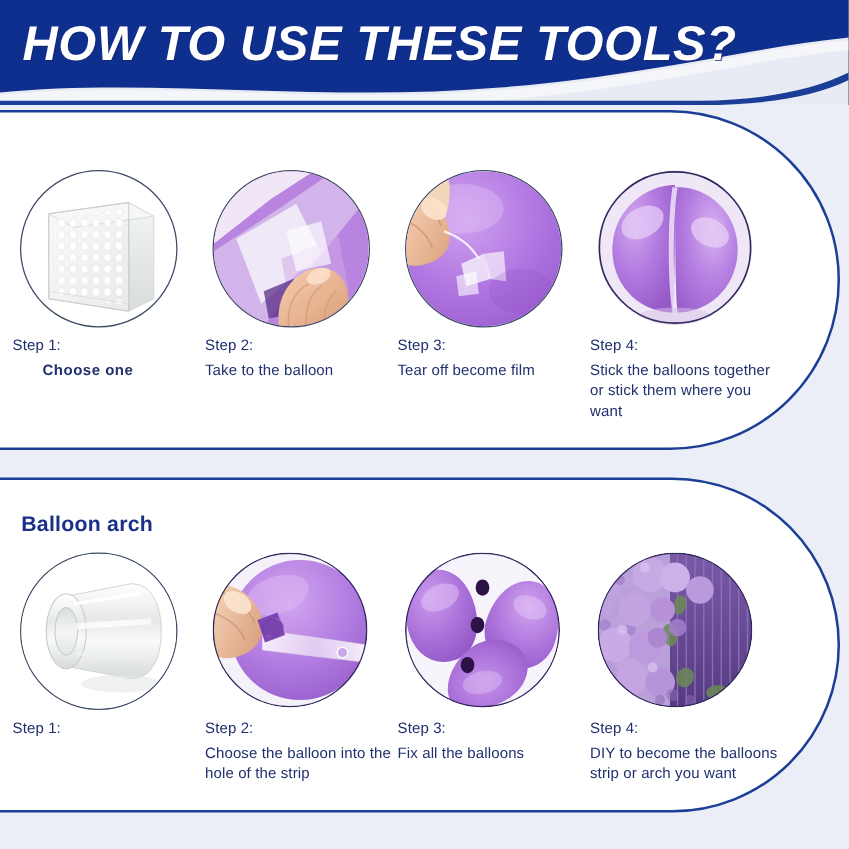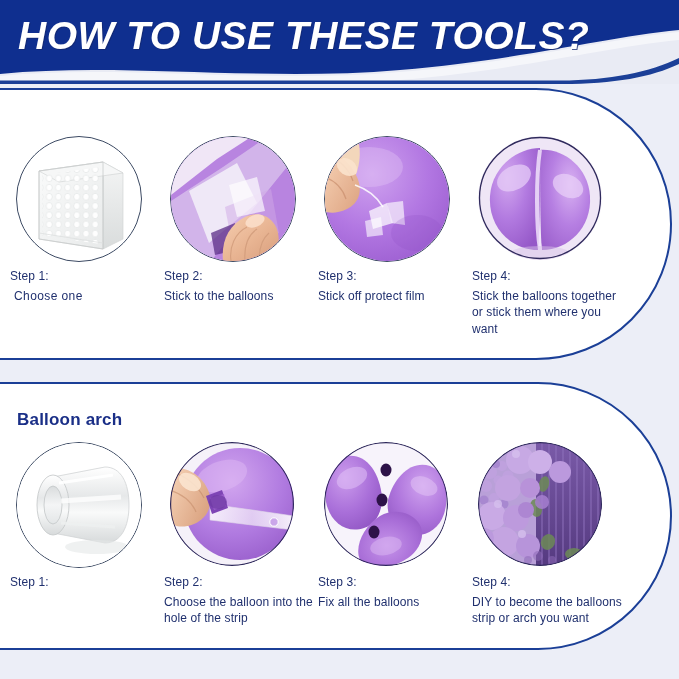--- a/index.html
+++ b/index.html
@@ -110,22 +110,22 @@
     letter-spacing: 0.1px;
   }
   .step-label .num {
     display: block;
   }
   .step-label .desc {
     display: block;
     margin-top: 3px;
   }
   .step-label .desc.bold {
-    font-weight: normal;
-    margin-left: 4px;
+    font-weight: bold;
+    margin-left: 24px;
     letter-spacing: 0.4px;
   }
 
   
   .photo {
     position: absolute;
     inset: 0;
     width: 100%;
     height: 100%;
   }
@@ -206,21 +206,21 @@
             <path d="M60,124 C58,110 64,96 76,90" fill="none" stroke="#cf9a79" stroke-width="1.1" opacity="0.8"></path>
             <path d="M74,124 C73,110 77,98 86,92" fill="none" stroke="#cf9a79" stroke-width="1.1" opacity="0.8"></path>
             <path d="M88,124 C88,112 91,102 98,96" fill="none" stroke="#cf9a79" stroke-width="1.1" opacity="0.8"></path>
             <ellipse cx="84" cy="84" rx="10" ry="6" fill="#fbe0cc" opacity="0.85" transform="rotate(-22 84 84)"></ellipse>
             <polygon points="58,48 86,40 94,74 66,80" fill="#ffffff" opacity="0.65"></polygon>
           </svg>
         </div>
       </div>
       <div class="step-label">
         <span class="num">Step 2:</span>
-        <span class="desc">Stick to the balloons</span>
+        <span class="desc">Take to the balloon</span>
       </div>
     </div>
 
     <div class="step" style="left:316px; top:46px;">
       <div class="step-media">
         <div class="circle circle-outline">
           <svg class="photo" viewBox="0 0 124 124">
             <defs>
               <radialGradient id="balB" cx="0.38" cy="0.3" r="0.82">
                 <stop offset="0" stop-color="#cfa2ef"></stop>
@@ -242,21 +242,21 @@
             <path d="M30,48 C42,52 52,60 58,70" fill="none" stroke="#ffffff" stroke-width="1.6" opacity="0.85"></path>
             <polygon points="44,74 62,66 68,86 48,92" fill="#ffffff" opacity="0.72"></polygon>
             <polygon points="62,66 78,64 80,88 66,86" fill="#f2e8fa" opacity="0.78"></polygon>
             <polygon points="40,84 56,80 58,98 42,100" fill="#ffffff" opacity="0.6"></polygon>
             <ellipse cx="92" cy="96" rx="26" ry="18" fill="#8d4fc6" opacity="0.22"></ellipse>
           </svg>
         </div>
       </div>
       <div class="step-label">
         <span class="num">Step 3:</span>
-        <span class="desc">Stick off  protect film</span>
+        <span class="desc">Tear off  become film</span>
       </div>
     </div>
 
     <div class="step" style="left:470px; top:46px;">
       <div class="step-media">
         <div class="circle">
           <svg class="photo" viewBox="0 0 124 124">
             <defs>
               <radialGradient id="bl1" cx="0.35" cy="0.3" r="0.8">
                 <stop offset="0" stop-color="#d3a8ef"></stop>

